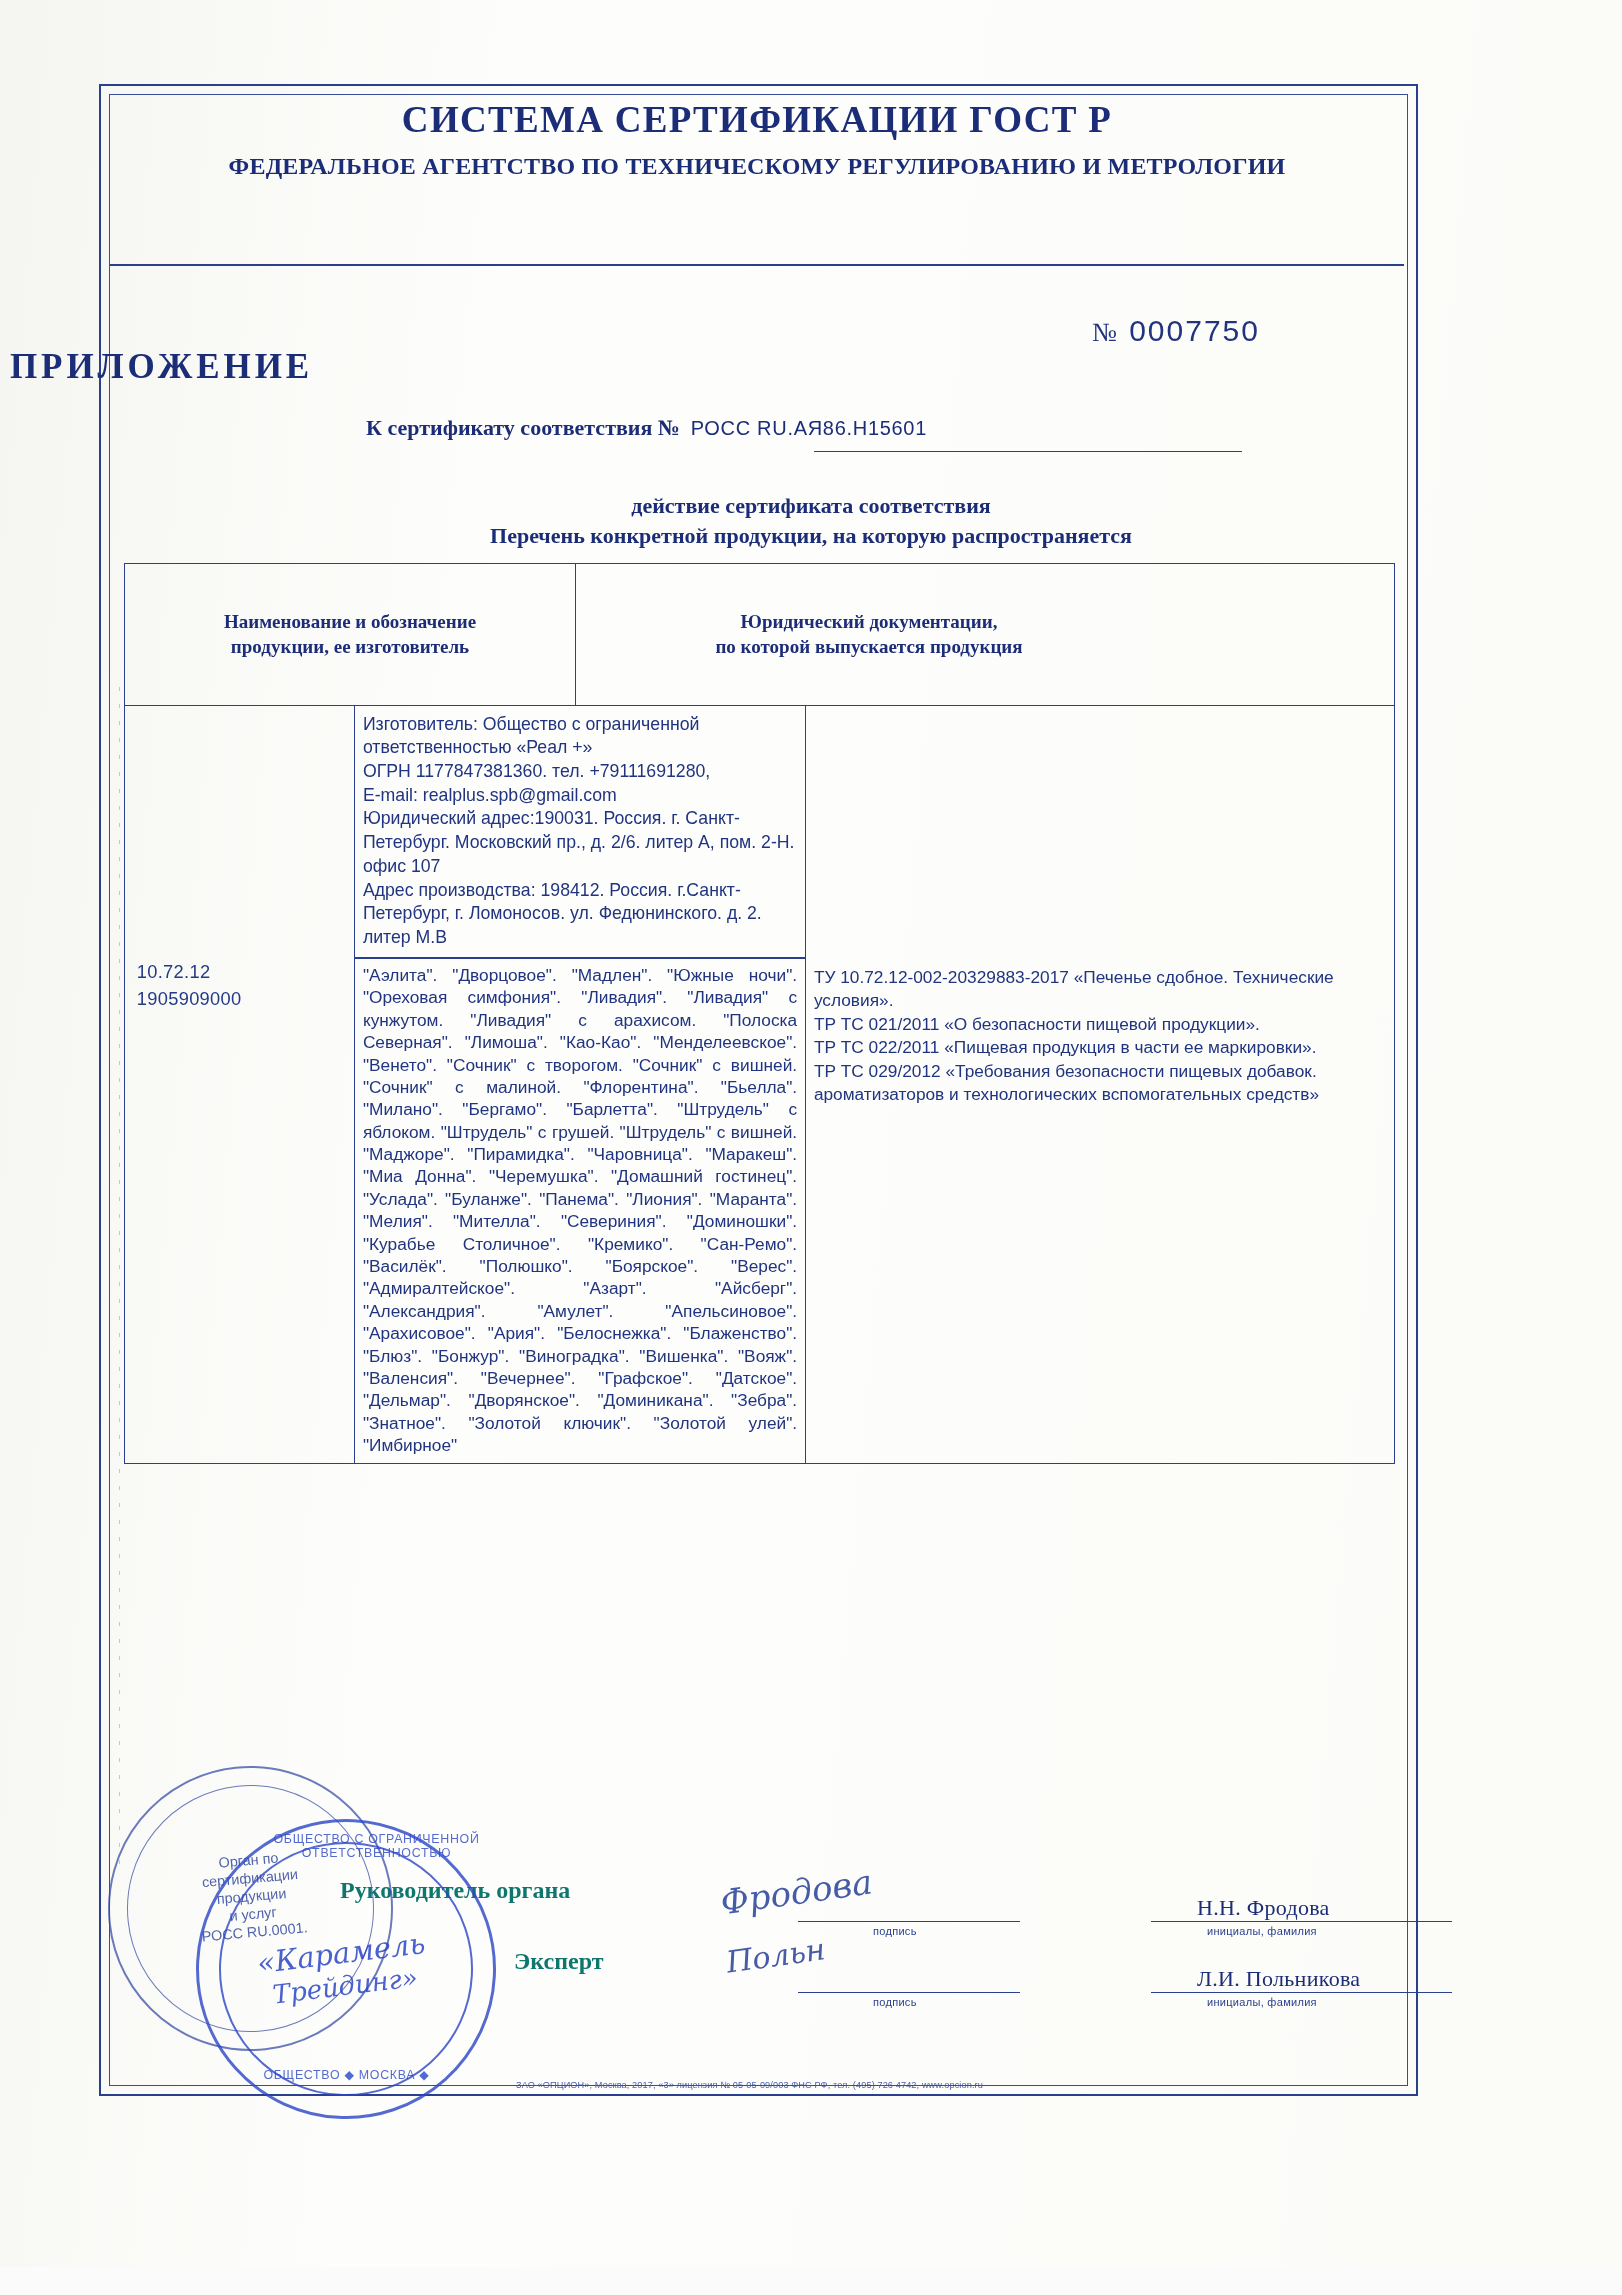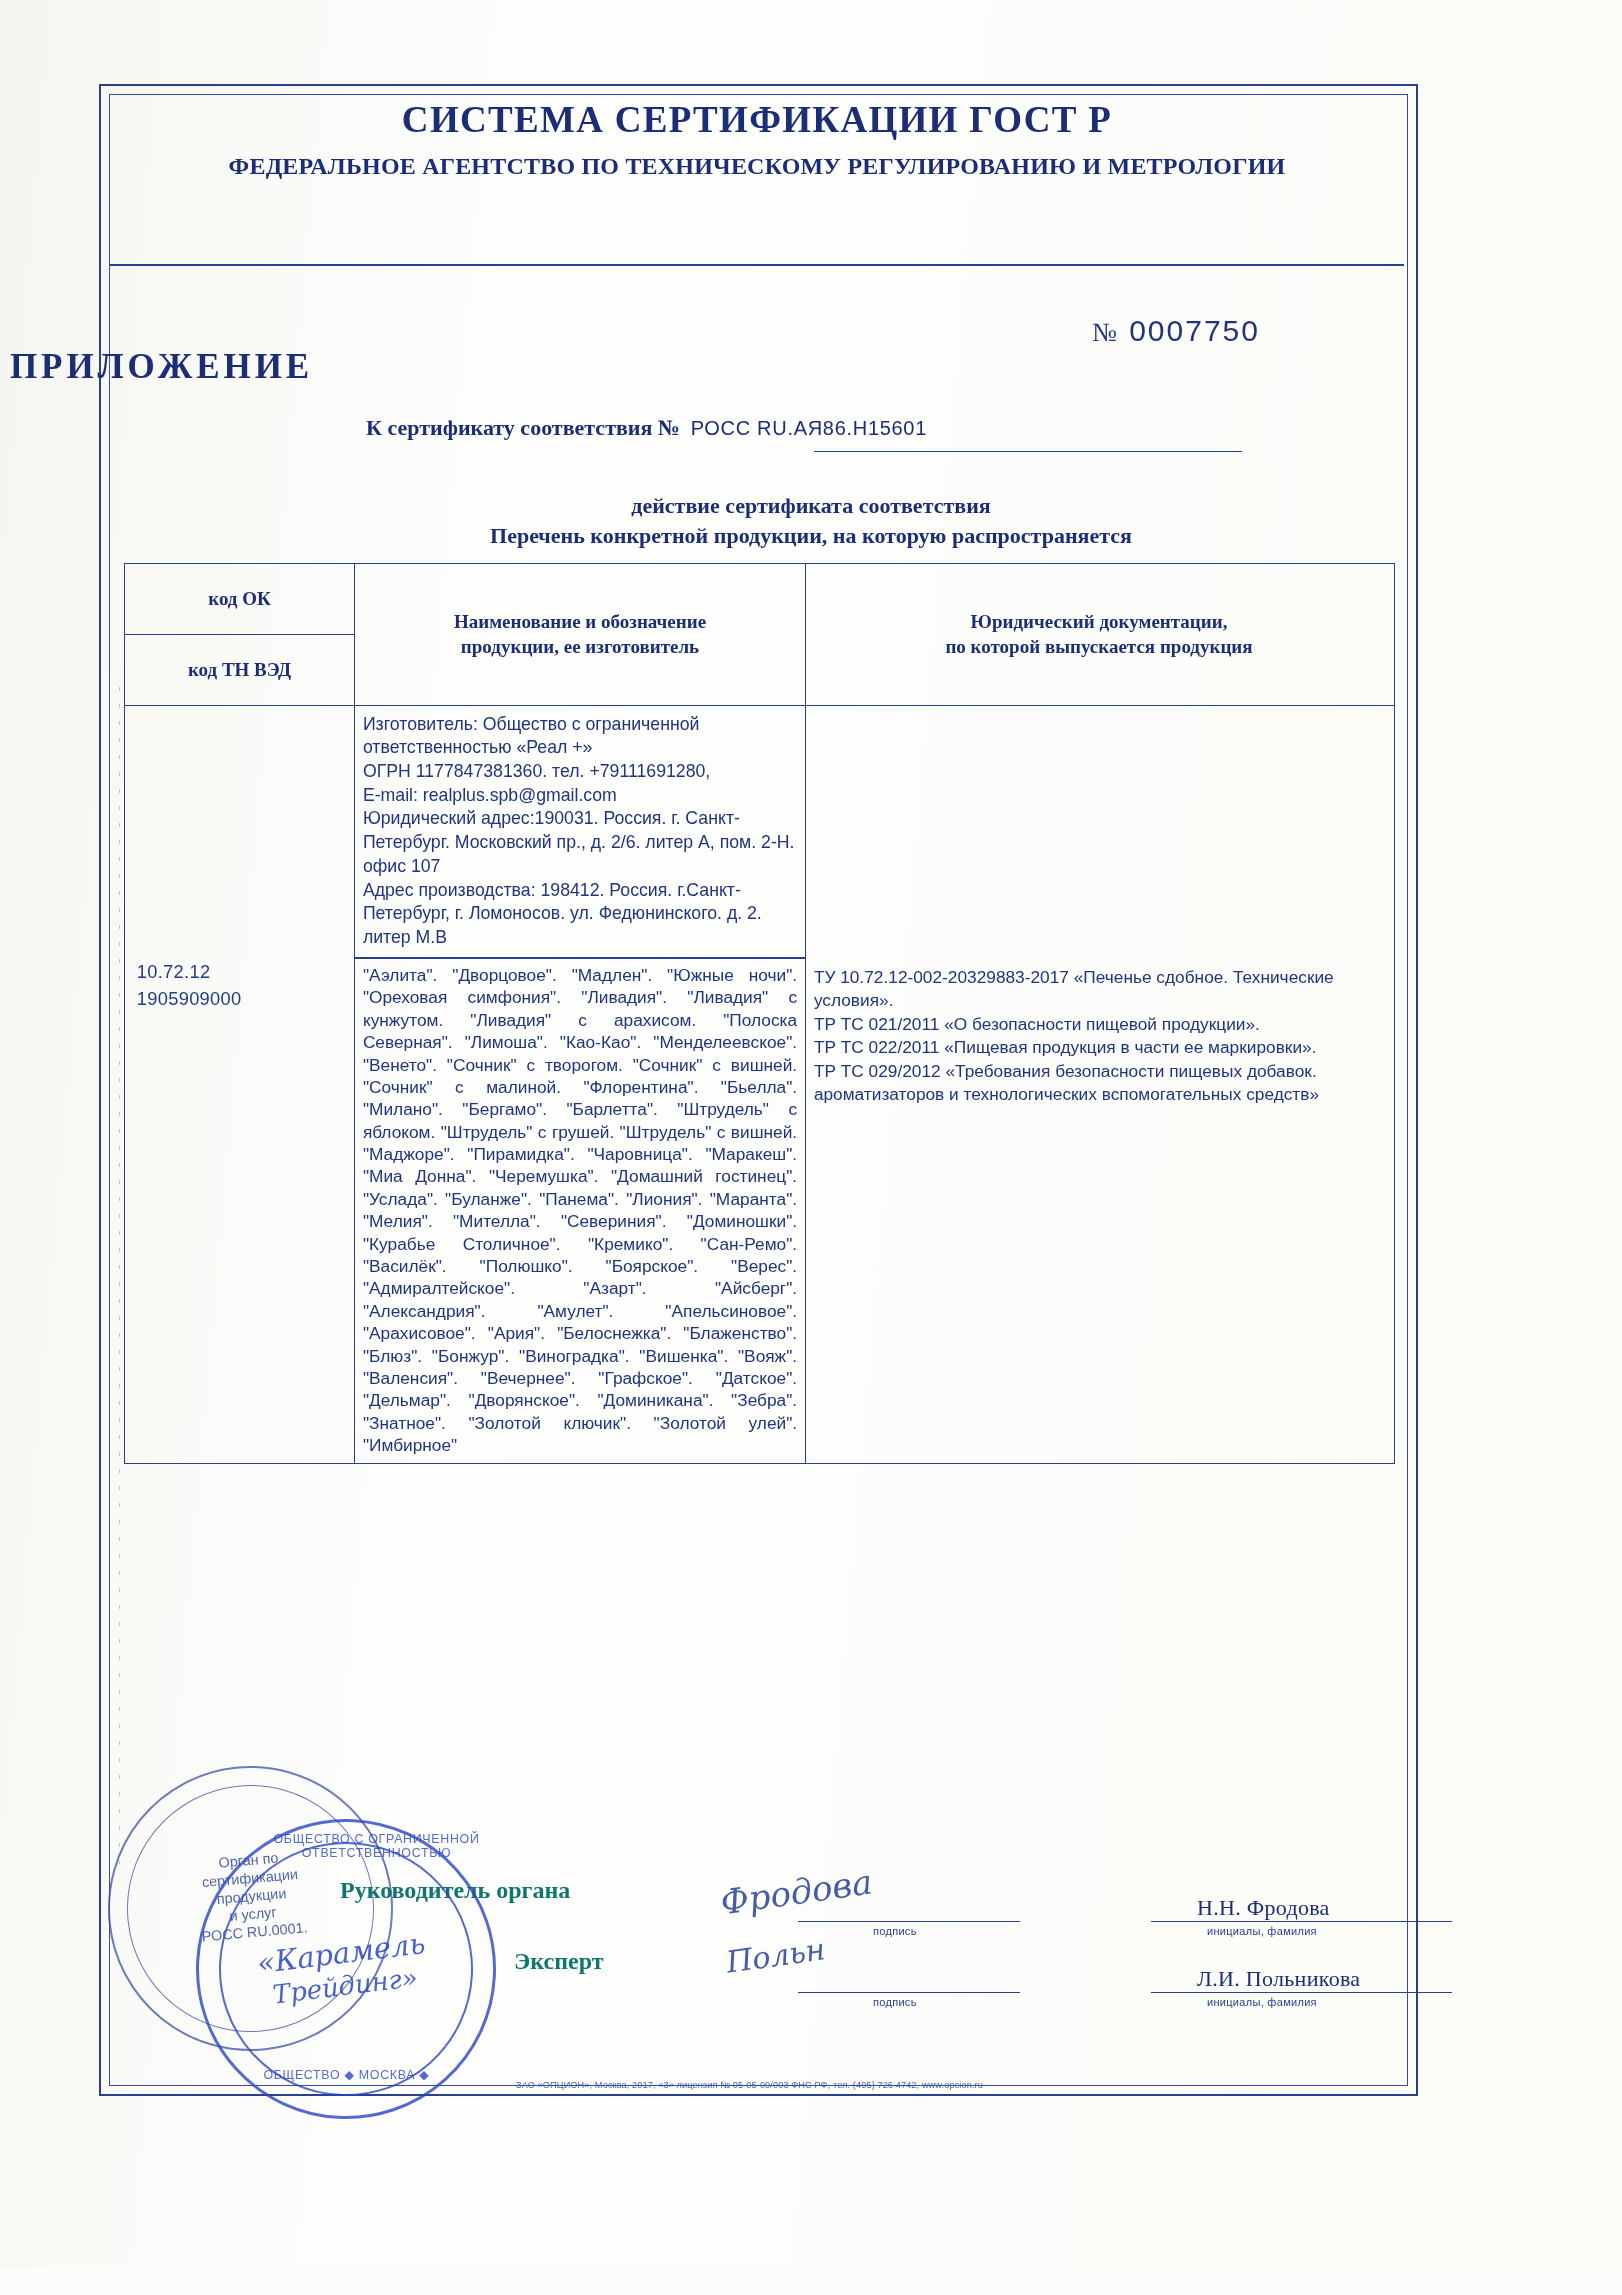--- a/index.html
+++ b/index.html
@@ -356,24 +356,20 @@
 
   <div class="subtitle">
     <div>действие сертификата соответствия</div>
     <div>Перечень конкретной продукции,  на которую распространяется</div>
   </div>
 
   <div class="edge-dash"></div>
 
   <div class="table">
     <div class="thead">
-      <div class="th th-col1">
-        <div class="cell-a">код ОК</div>
-        <div class="cell-b">код ТН ВЭД</div>
-      </div>
       <div class="th th-col2">
         <div>
           <div>Наименование и обозначение</div>
           <div>продукции, ее изготовитель</div>
         </div>
       </div>
       <div class="th th-col3">
         <div>
           <div>Юридический документации,</div>
           <div>по которой выпускается продукция</div>

